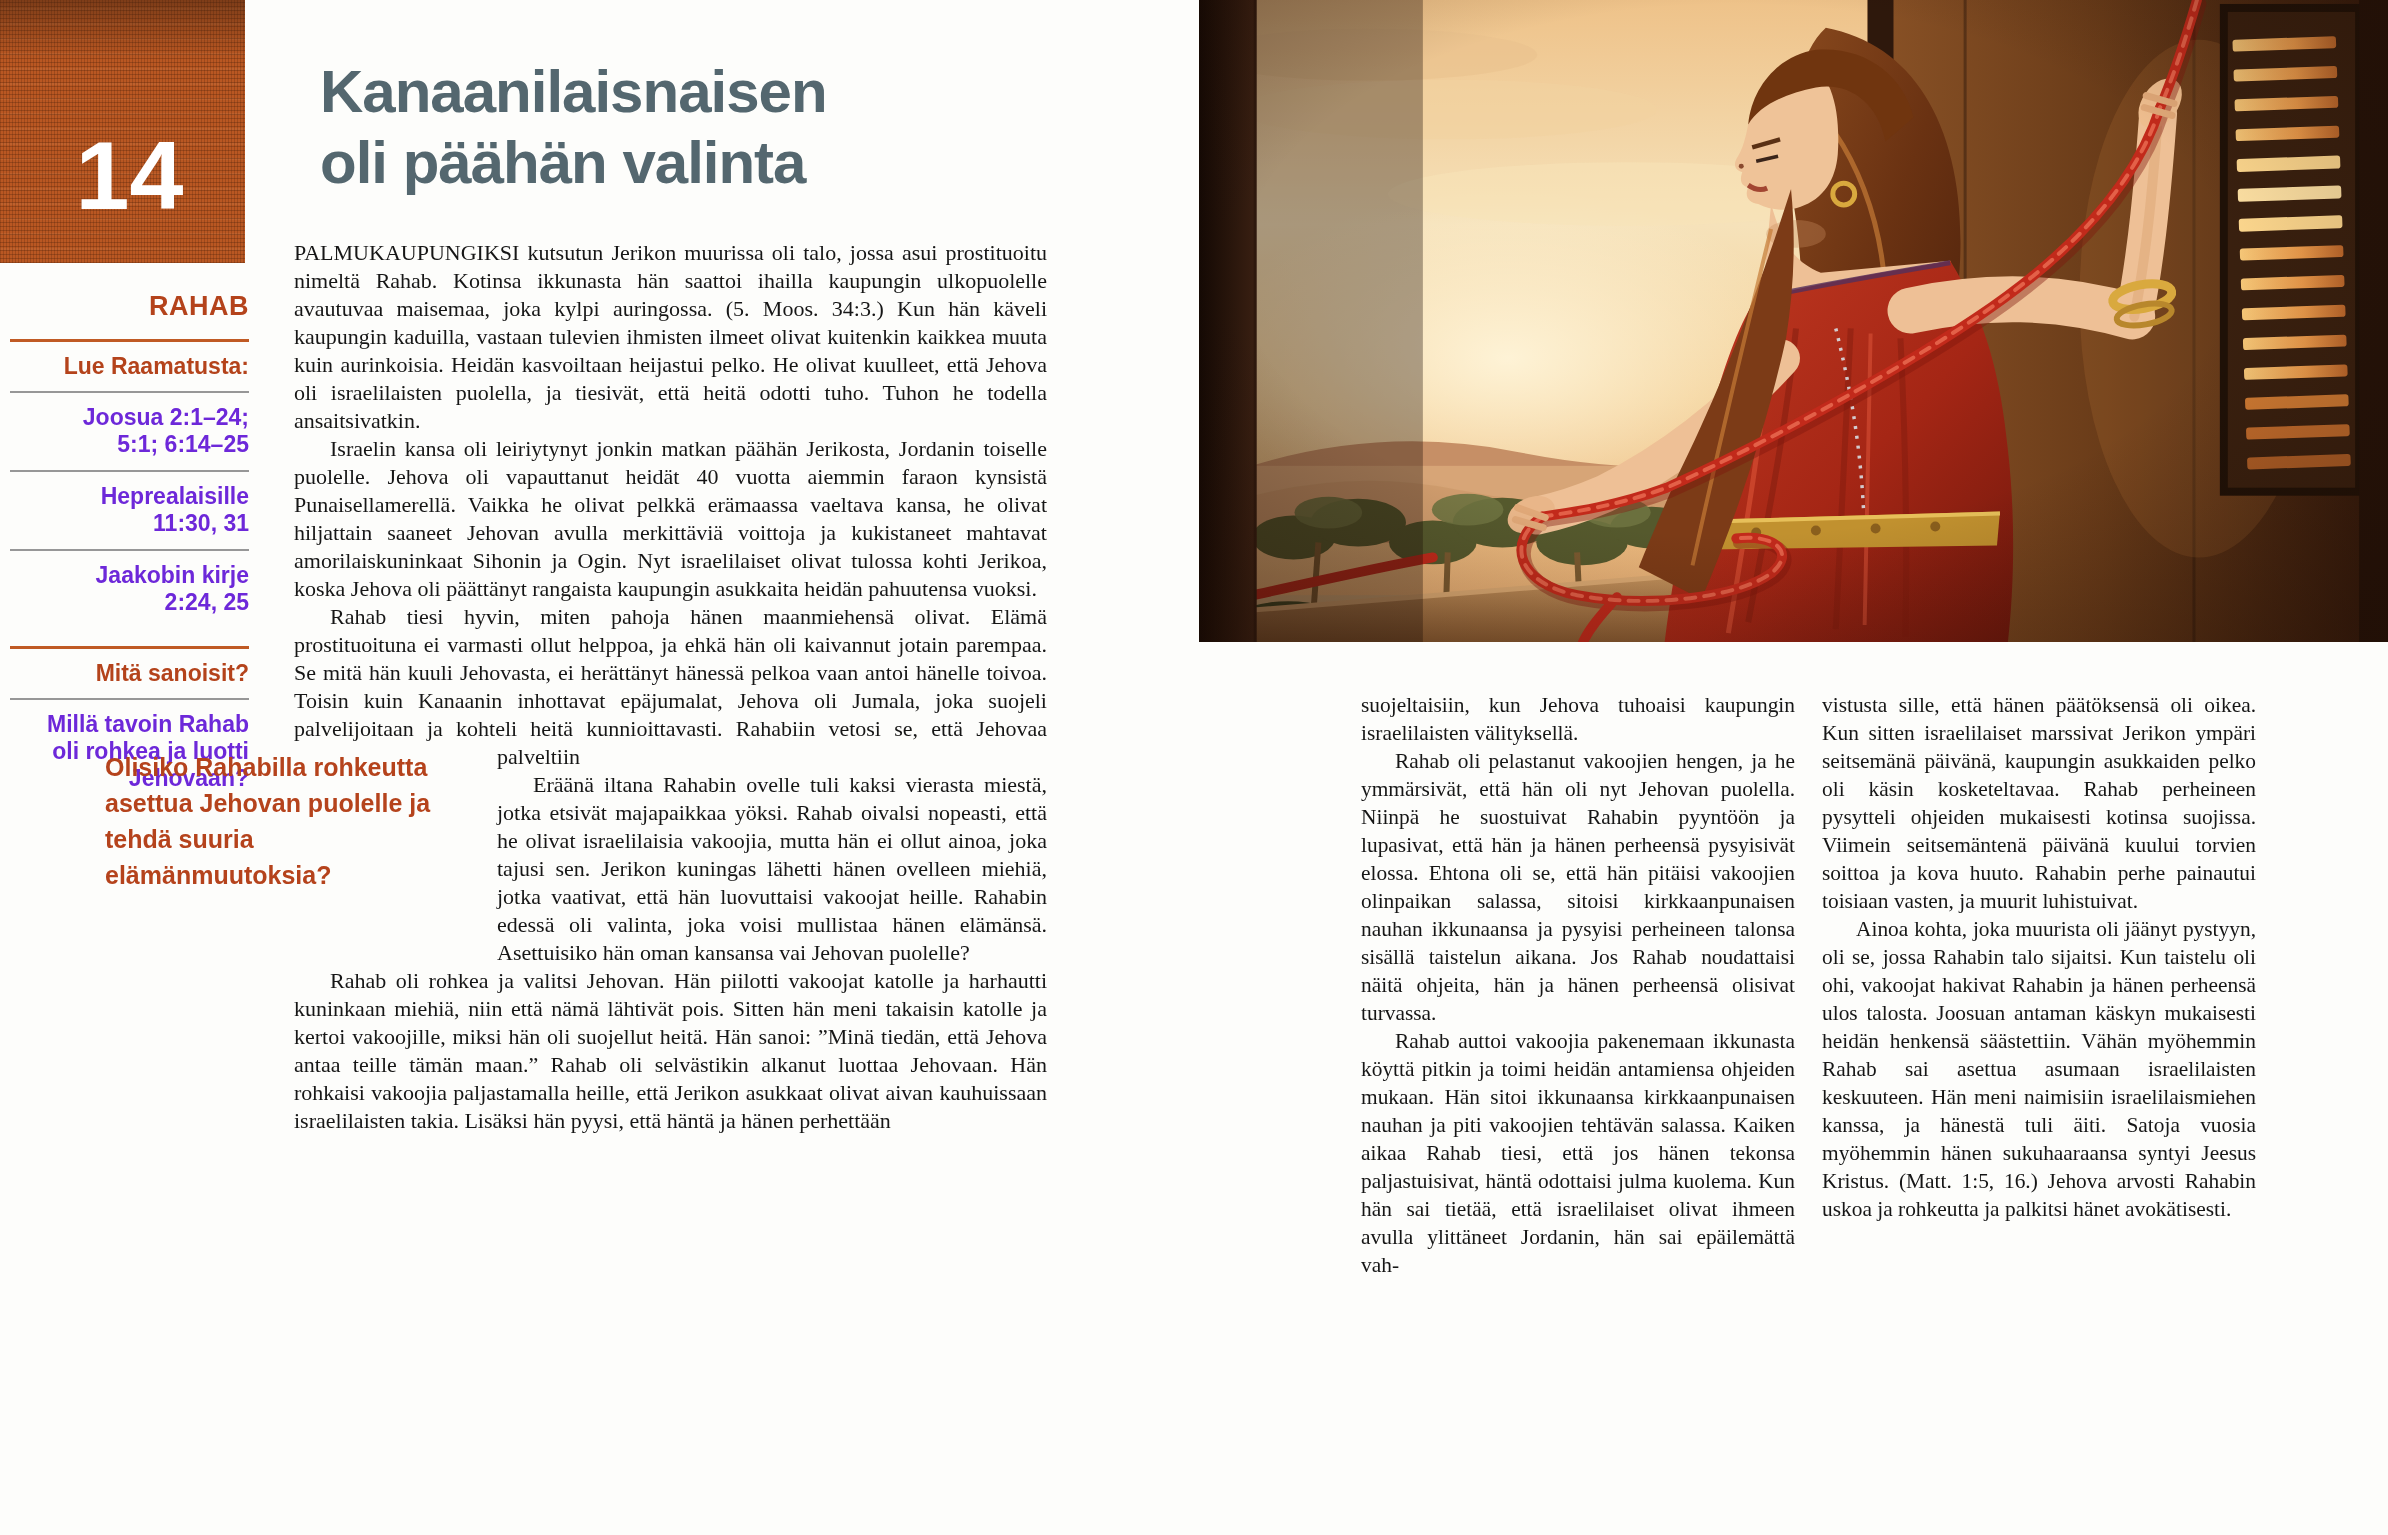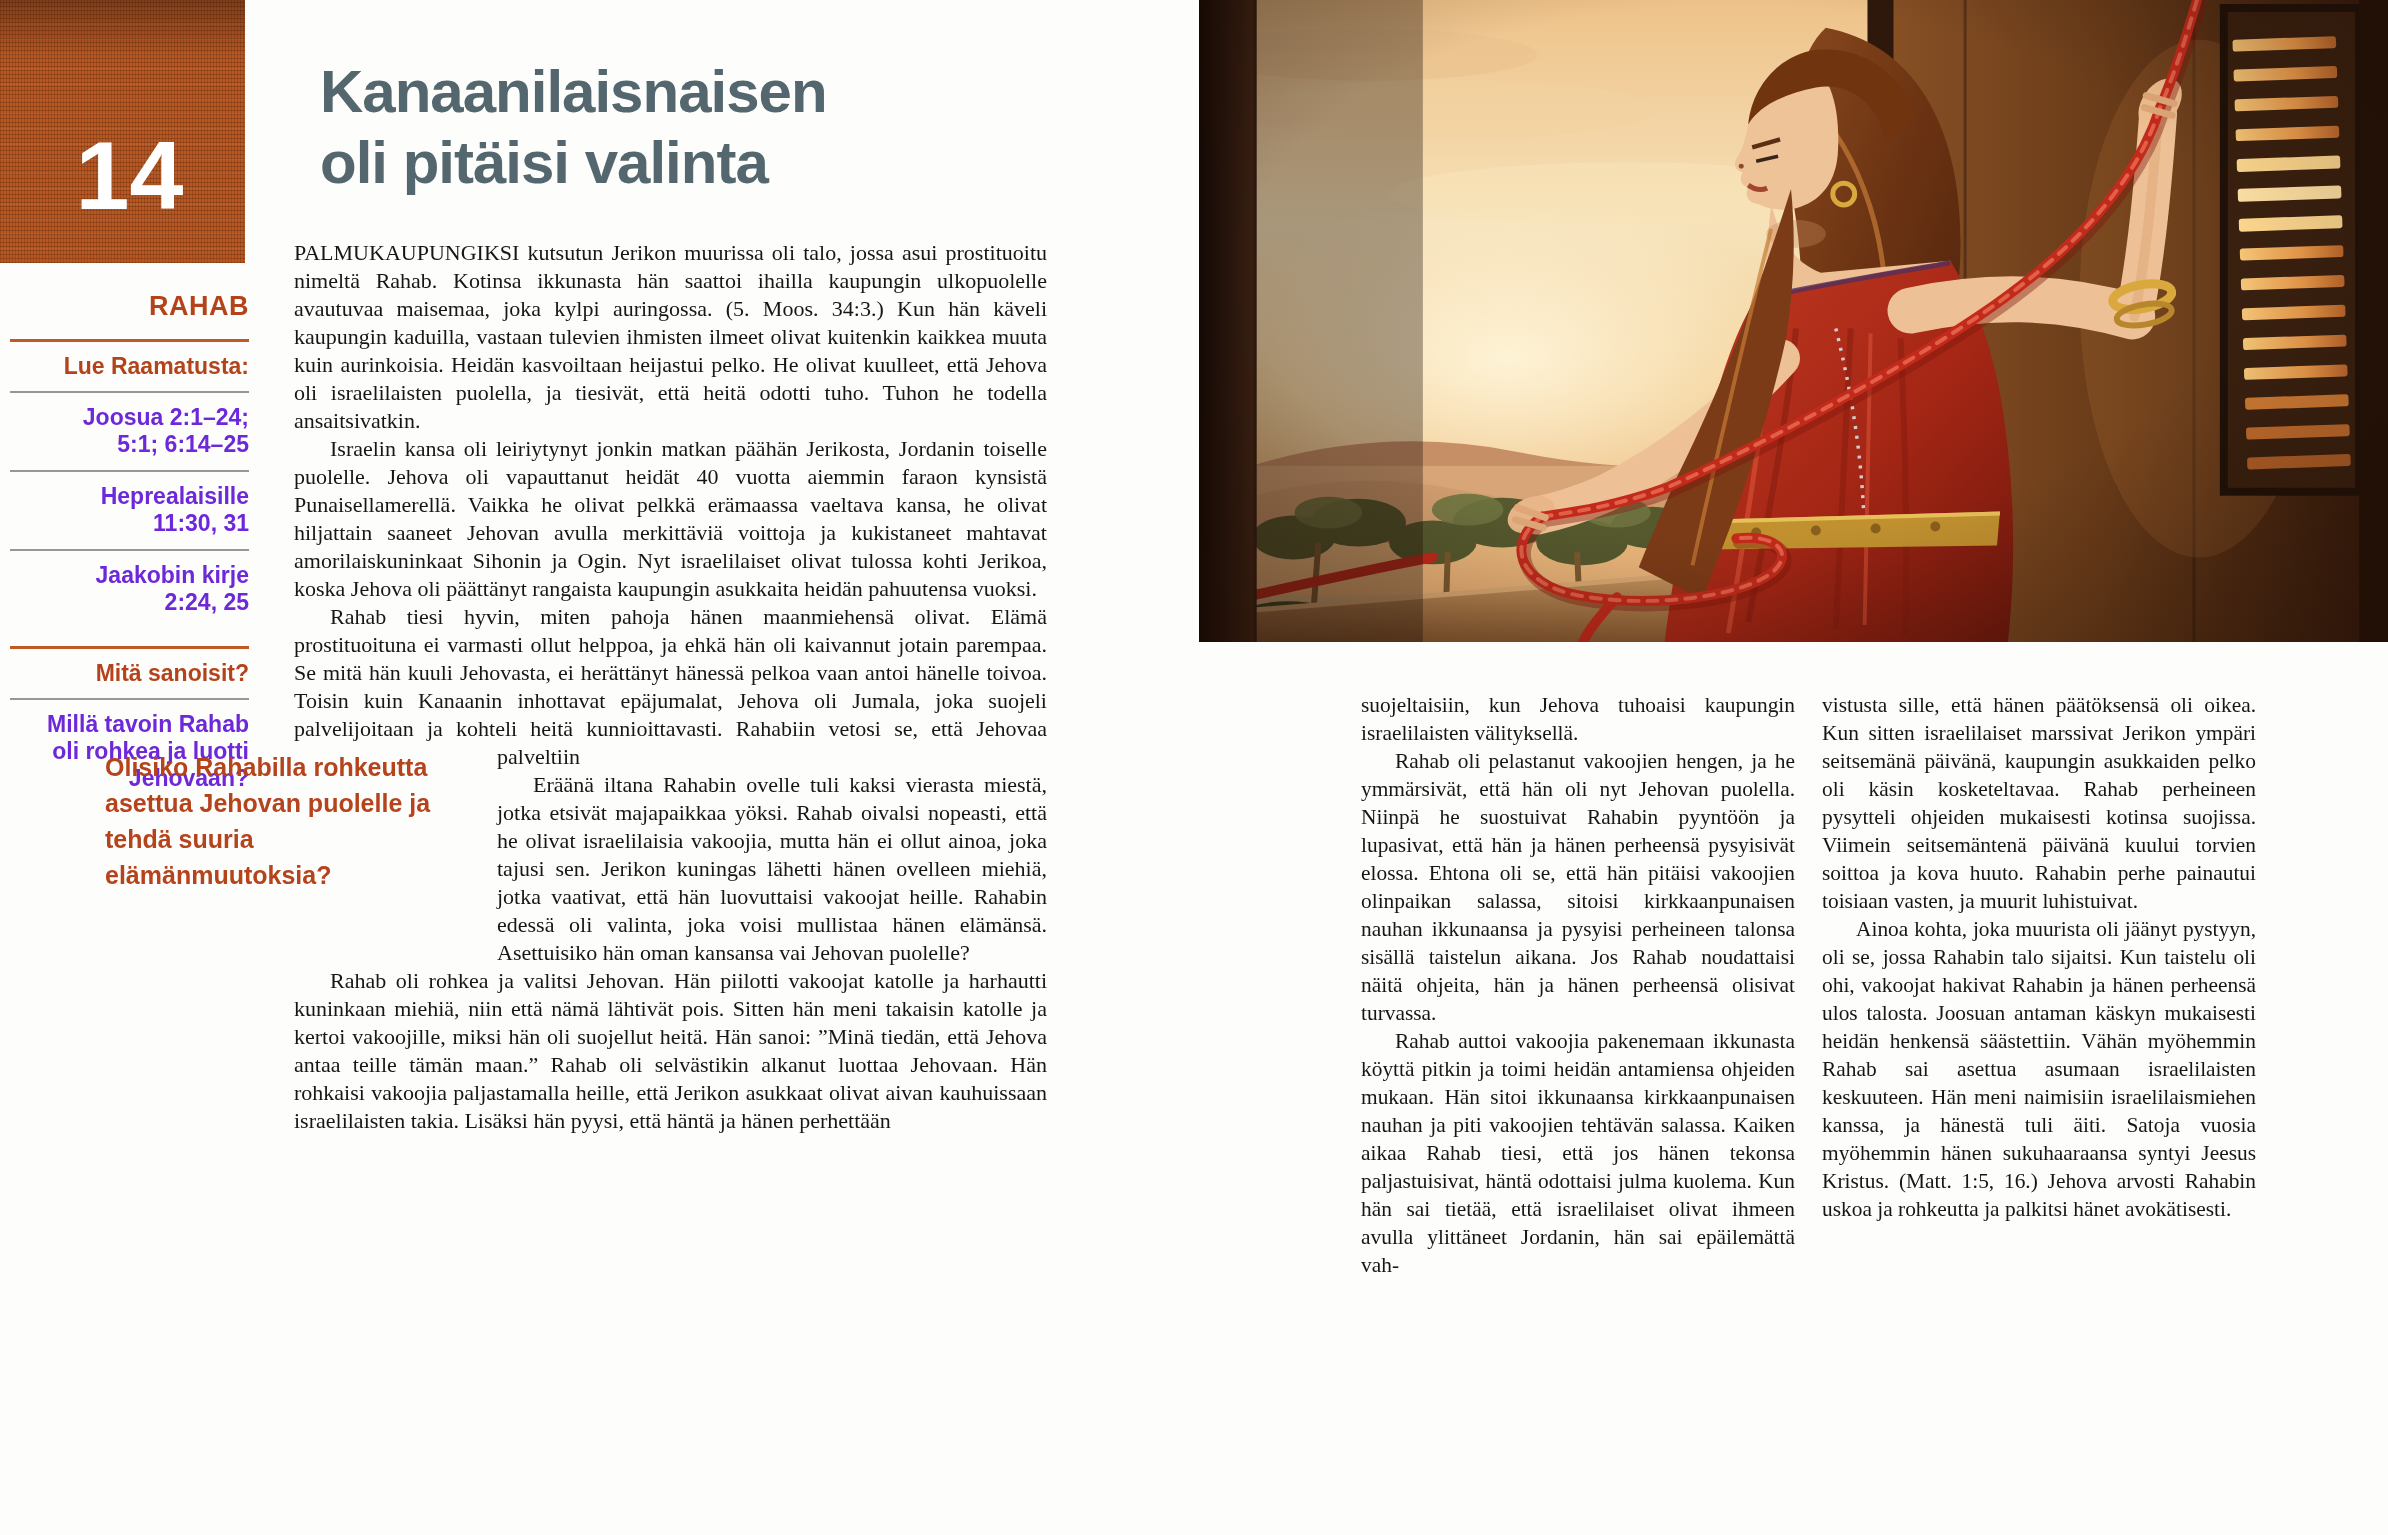--- a/index.html
+++ b/index.html
@@ -62,21 +62,21 @@
 
 <div class="page">
 
   <div class="chapter-block">
     <div class="chapter-band"></div>
     <div class="chapter-number">14</div>
   </div>
 
   <h1 class="title">
     <span class="title-line">Kanaanilaisnaisen</span>
-    <span class="title-line">oli pitäisi valinta</span>
+    <span class="title-line">oli päähän valinta</span>
   </h1>
 
   <aside class="sidebar">
     <div class="sb-heading">RAHAB</div>
     <div class="sb-rule orange first"></div>
     <div class="sb-label">Lue Raamatusta:</div>
     <div class="sb-rule"></div>
     <div class="sb-ref">Joosua 2:1–24;
 5:1; 6:14–25</div>
     <div class="sb-rule"></div>

